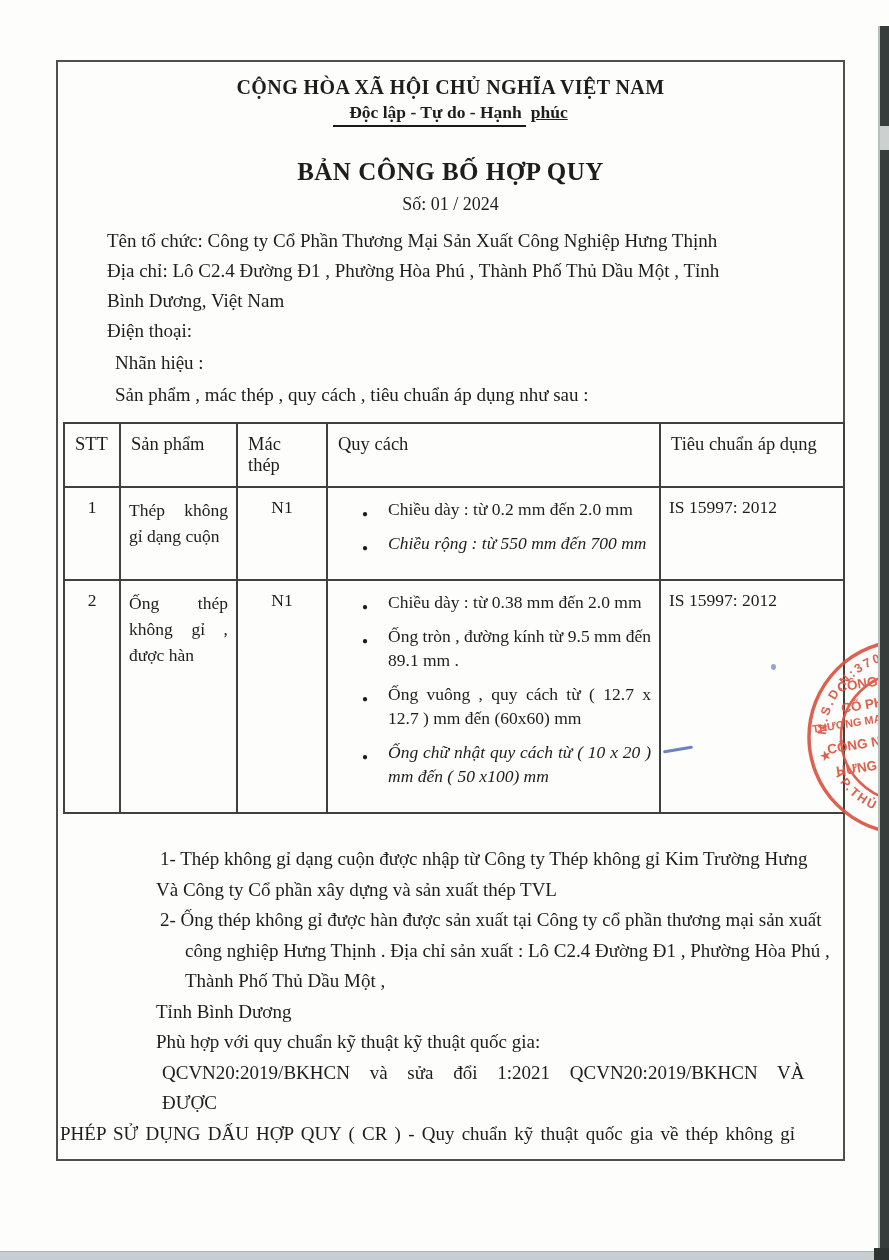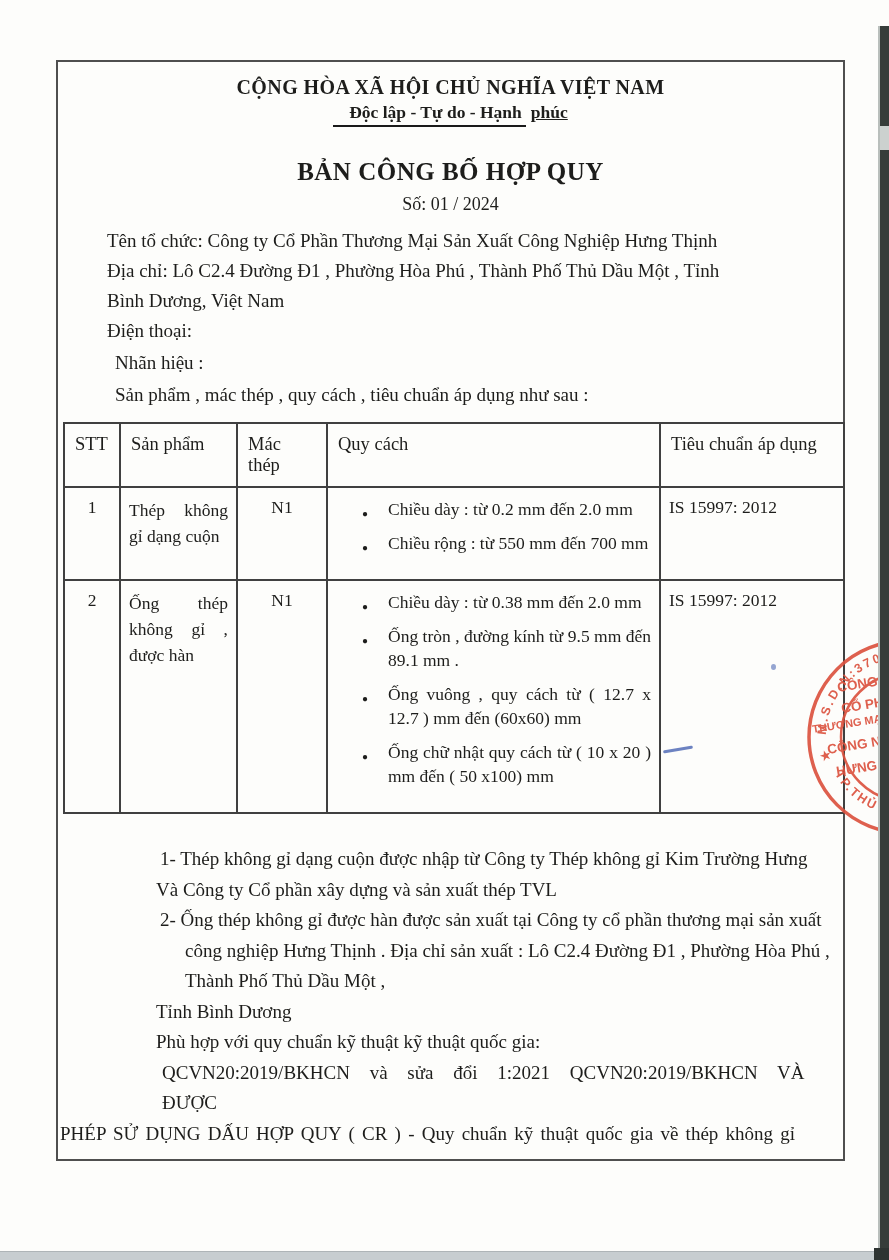--- a/index.html
+++ b/index.html
@@ -44,21 +44,21 @@
   table.products th{font-weight:normal;text-align:left;font-size:18.5px;padding:10px 10px;}
   th.c,td.c{text-align:center;}
   td.cell-product{text-align:justify;padding:11px 9px;line-height:26px;}
   td.cell-specs{padding:10px 8px 10px 10px;}
   td.cell-standard{padding:11px 8px;}
   ul.specs{margin:0;padding:0 0 0 52px;list-style:none;}
   ul.specs li{
     position:relative;text-align:justify;
     line-height:24.5px;margin-bottom:9px;
   }
-  ul.specs li:last-child{margin-bottom:0;}
+  ul.specs li:last-child{margin-bottom:0;font-style:italic;}
   ul.specs li::before{
     content:"●";position:absolute;left:-26px;top:5px;font-size:10px;
   }
   
   .notes{margin:30px 8px 0 58px;font-size:19px;line-height:30.5px;}
   .nl1{padding-left:44px;}
   .nl2{padding-left:40px;}
   .nl3{padding-left:44px;}
   .nl4{padding-left:69px;}
   .nl5{padding-left:69px;}

